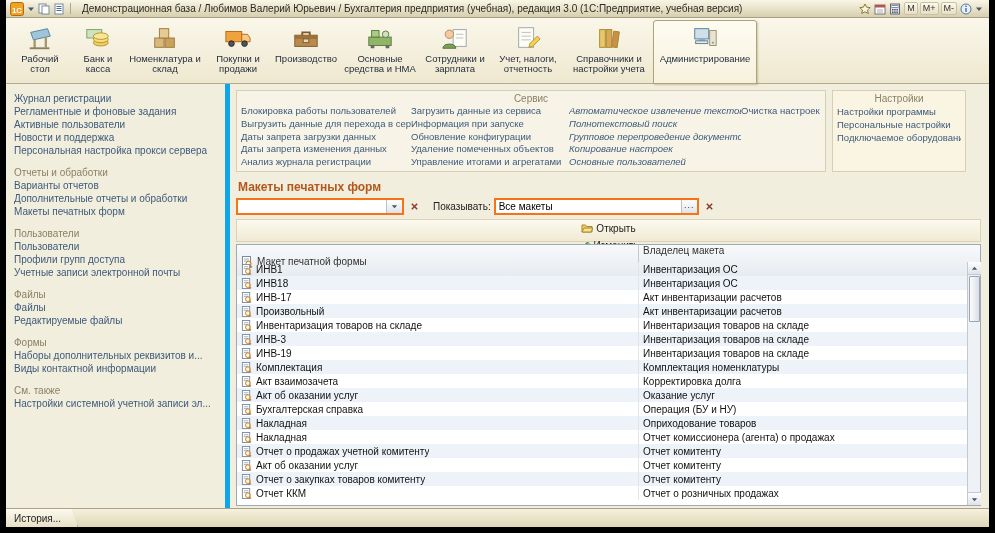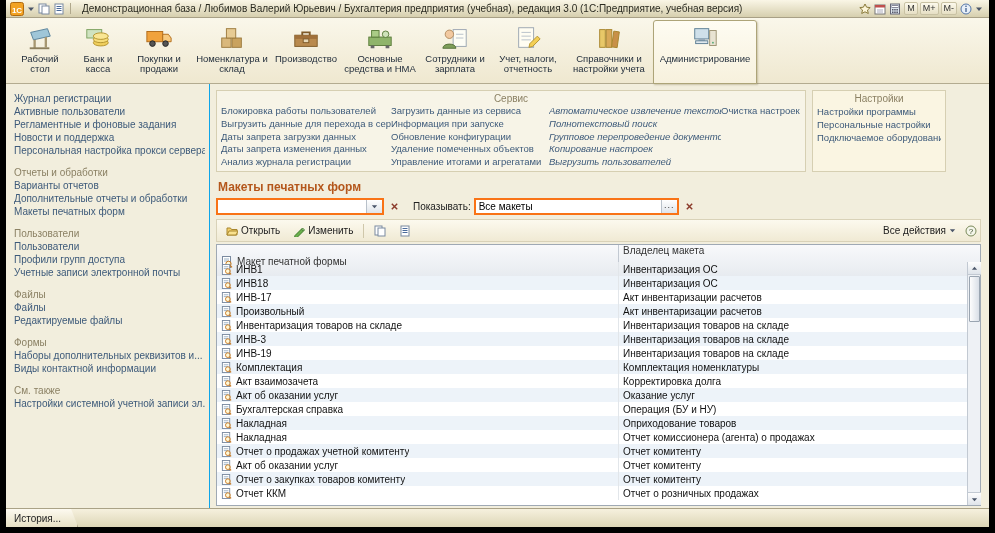--- a/index.html
+++ b/index.html
@@ -29,21 +29,21 @@
   .tab{display:flex;flex-direction:column;align-items:center;padding:3px 2px 0;height:60px;box-sizing:border-box;
        border:1px solid transparent;border-radius:3px 3px 0 0;cursor:pointer;}
   .tab-icon{width:28px;height:28px;}
   .tab-icon svg{width:28px;height:28px;}
   .tab-label{font-size:9.5px;line-height:1.05;text-align:center;color:#1e2a38;margin-top:2px;overflow:hidden;}
   .tab.active{background:linear-gradient(#fefcf2,#f7f1dd);border-color:#ada478;height:64px;
               box-shadow:1px 1px 2px rgba(120,110,70,.35);}
 
   
   .content{display:flex;height:426px;}
-  .sidebar{width:204px;box-sizing:border-box;padding:8px 4px 0 8px;border-right:1px solid #0ea5e9;
+  .sidebar{width:224px;box-sizing:border-box;padding:8px 4px 0 8px;border-right:5px solid #0ea5e9;
            font-size:10px;overflow:hidden;}
   .side-link{color:#3d5a7a;padding:1px 0;white-space:nowrap;overflow:hidden;cursor:pointer;}
   .side-header{color:#8b8164;margin-top:9px;padding:1px 0;white-space:nowrap;}
 
   .main{flex:1;box-sizing:border-box;padding:6px 8px 0 6px;position:relative;overflow:hidden;}
   .panels-row{display:flex;gap:6px;}
   .panel{border:1px solid #d6cfb2;background:rgba(252,249,238,.55);box-sizing:border-box;height:82px;padding:2px 4px;}
   .panel.service{width:590px;}
   .panel.settings{width:134px;background:#faf5e2;}
   .panel-title{text-align:center;color:#8b8164;font-size:10px;margin-bottom:1px;}
@@ -65,21 +65,21 @@
                background:transparent;min-width:0;}
   .drop{width:15px;display:flex;align-items:center;justify-content:center;border-left:1px solid #b9c1ca;
         background:linear-gradient(#fff,#dfe4ea);cursor:pointer;}
   .drop svg{width:7px;height:7px;}
   .drop.dots{font-size:9px;letter-spacing:1px;color:#333;padding-bottom:3px;}
   .clear{width:15px;height:15px;display:inline-flex;align-items:center;justify-content:center;cursor:pointer;}
   .clear svg{width:9px;height:9px;}
   .flabel{margin-left:8px;color:#222;font-size:10px;}
 
   .toolbar{display:flex;align-items:center;height:21px;border:1px solid #d9d2b8;
-           background:linear-gradient(#fcf9ee,#f0ead4);padding:0 3px;gap:1px;}
+           background:linear-gradient(#fcf9ee,#f0ead4);padding:0 3px;gap:1px;flex-direction:column;}
   .tb-btn{display:flex;align-items:center;gap:3px;border:1px solid transparent;background:transparent;
           font:10px "Liberation Sans",sans-serif;color:#1a1a1a;padding:1px 5px;border-radius:2px;cursor:pointer;}
   .tbicn{width:12px;height:12px;}
   .tbicn svg{width:12px;height:12px;}
   .vsep{width:1px;height:14px;background:#cfc7aa;margin:0 3px;}
   .all-actions{margin-left:auto;display:flex;align-items:center;gap:3px;font-size:10px;color:#1a1a1a;
                cursor:pointer;padding:1px 4px;}
   .aa-arrow svg{width:7px;height:7px;}
   .help{margin-left:4px;cursor:pointer;}
 
@@ -213,40 +213,40 @@
         <span class="tab-icon">
           <svg viewBox="0 0 30 30">
             <rect x="3" y="6" width="16" height="9" fill="#cfe3c0" stroke="#7ba05e"></rect>
             <ellipse cx="18" cy="20" rx="8" ry="3.5" fill="#f0cf5e" stroke="#b3922e"></ellipse>
             <ellipse cx="18" cy="16.5" rx="8" ry="3.5" fill="#f6dd7a" stroke="#b3922e"></ellipse>
             <ellipse cx="18" cy="13" rx="8" ry="3.5" fill="#f9e694" stroke="#b3922e"></ellipse>
           </svg>
         </span>
         <div class="tab-label">Банк и касса</div>
       </div>
+      <div class="tab" style="width: 78px;">
+        <span class="tab-icon">
+          <svg viewBox="0 0 30 30">
+            <rect x="4" y="15" width="10" height="10" fill="#d9b87c" stroke="#9c7a3c"></rect>
+            <rect x="15" y="15" width="10" height="10" fill="#c9a25e" stroke="#9c7a3c"></rect>
+            <rect x="9" y="5" width="10" height="10" fill="#e7cb93" stroke="#9c7a3c"></rect>
+          </svg>
+        </span>
+        <div class="tab-label">Номенклатура и склад</div>
+      </div>
       <div class="tab" style="width: 66px;">
         <span class="tab-icon">
           <svg viewBox="0 0 30 30">
             <rect x="2" y="8" width="17" height="11" fill="#f0a23c" stroke="#b06a18"></rect>
             <path d="M19 11 h6 l3 4 v4 h-9 z" fill="#f7c97e" stroke="#b06a18"></path>
             <circle cx="8" cy="21" r="3" fill="#555" stroke="#222"></circle>
             <circle cx="22" cy="21" r="3" fill="#555" stroke="#222"></circle>
           </svg>
         </span>
         <div class="tab-label">Покупки и продажи</div>
-      </div>
-      <div class="tab" style="width: 78px;">
-        <span class="tab-icon">
-          <svg viewBox="0 0 30 30">
-            <rect x="4" y="15" width="10" height="10" fill="#d9b87c" stroke="#9c7a3c"></rect>
-            <rect x="15" y="15" width="10" height="10" fill="#c9a25e" stroke="#9c7a3c"></rect>
-            <rect x="9" y="5" width="10" height="10" fill="#e7cb93" stroke="#9c7a3c"></rect>
-          </svg>
-        </span>
-        <div class="tab-label">Номенклатура и склад</div>
       </div>
       <div class="tab" style="width: 68px;">
         <span class="tab-icon">
           <svg viewBox="0 0 30 30">
             <rect x="3" y="12" width="24" height="12" fill="#b98a4e" stroke="#7e5a28"></rect>
             <rect x="3" y="12" width="24" height="4" fill="#a0703a"></rect>
             <path d="M11 12 v-3 h8 v3" fill="none" stroke="#7e5a28" stroke-width="2"></path>
             <rect x="12" y="16" width="6" height="4" fill="#e8d9b8" stroke="#7e5a28"></rect>
           </svg>
         </span>
@@ -308,22 +308,22 @@
             <circle cx="23.5" cy="20" r="1" fill="#55aa77"></circle>
           </svg>
         </span>
         <div class="tab-label">Администрирование</div>
       </div>
     </div>
 
   <div class="content">
     <div class="sidebar" id="sidebar">
         <div class="side-link">Журнал регистрации</div>
+        <div class="side-link">Регламентные и фоновые задания</div>
         <div class="side-link">Активные пользователи</div>
-        <div class="side-link">Регламентные и фоновые задания</div>
         <div class="side-link">Новости и поддержка</div>
         <div class="side-link">Персональная настройка прокси сервера</div>
         <div class="side-header">Отчеты и обработки</div>
         <div class="side-link">Варианты отчетов</div>
         <div class="side-link">Дополнительные отчеты и обработки</div>
         <div class="side-link">Макеты печатных форм</div>
         <div class="side-header">Пользователи</div>
         <div class="side-link">Пользователи</div>
         <div class="side-link">Профили групп доступа</div>
         <div class="side-link">Учетные записи электронной почты</div>
@@ -354,21 +354,21 @@
                 <div class="svc-link">Информация при запуске</div>
                 <div class="svc-link">Обновление конфигурации</div>
                 <div class="svc-link">Удаление помеченных объектов</div>
                 <div class="svc-link">Управление итогами и агрегатами</div>
               </div>
               <div class="svc-col">
                 <div class="svc-link">Автоматическое извлечение текстов</div>
                 <div class="svc-link">Полнотекстовый поиск</div>
                 <div class="svc-link">Групповое перепроведение документов</div>
                 <div class="svc-link">Копирование настроек</div>
-                <div class="svc-link">Выгрузить пользователей</div>
+                <div class="svc-link">Основные пользователей</div>
               </div>
               <div class="svc-col">
                 <div class="svc-link">Очистка настроек</div>
               </div>
             </div>
         </div>
         <div class="panel settings">
           <div class="panel-title">Настройки</div>
           <div id="settingsItems">
               <div class="set-link">Настройки программы</div>

